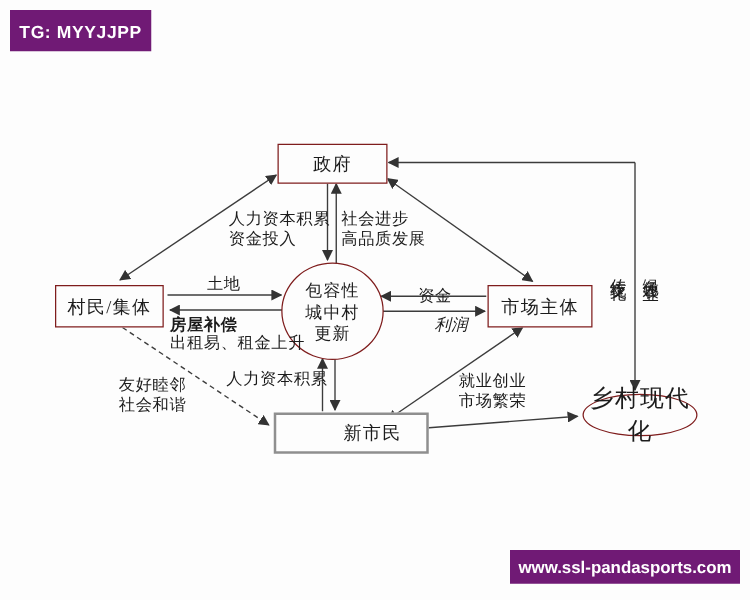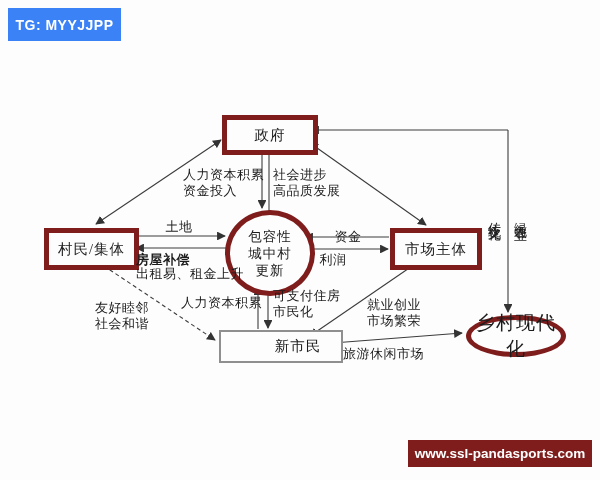--- a/index.html
+++ b/index.html
@@ -17,21 +17,21 @@
   }
   .banner{
     position:absolute;left:408px;top:440px;width:184px;height:27px;
     display:flex;align-items:center;justify-content:center;
     font-family:"Liberation Sans","DejaVu Sans",sans-serif;
     font-weight:bold;font-size:13.5px;color:#fff;
   }
   svg.lines{position:absolute;left:0;top:0;width:600px;height:480px;}
   .node{
     position:absolute;display:flex;align-items:center;justify-content:center;
-    border:5px solid #7f1d1d;background:#fdfdfd;
+    border:1px solid #7f1d1d;background:#fdfdfd;
     font-size:14.5px;letter-spacing:1px;text-align:center;z-index:2;
   }
   .node.thick{border:2px solid #8f8f8f;}
   .ellipse{border-radius:50%;}
   .lbl{
     position:absolute;font-size:13px;line-height:16px;
     white-space:pre-line;z-index:3;letter-spacing:.5px;
   }
   .lbl.center{text-align:center;}
   .lbl.vert{
@@ -93,32 +93,29 @@
 
   <div class="lbl" style="left:136px;top:252px;font-weight:bold;">房屋补偿</div>
 
   <div class="lbl" style="left:136px;top:266px;">出租易、租金上升</div>
 
   <div class="lbl" style="left:95px;top:300px;">友好睦邻
 社会和谐</div>
 
   <div class="lbl" style="left:181px;top:295px;">人力资本积累</div>
 
-  <div class="lbl" style="left:273px;top:288px;">可支付住房
-市民化</div>
 
   <div class="lbl center" style="left:327px;top:199px;width:42px;margin-top:30px;">资金</div>
 
-  <div class="lbl center" style="left:312px;top:252px;width:42px;">利润</div>
+  <div class="lbl center" style="left:340px;top:252px;width:42px;font-style:italic;">利润</div>
 
   <div class="lbl" style="left:367px;top:297px;">就业创业
 市场繁荣</div>
 
-  <div class="lbl" style="left:343px;top:346px;">旅游休闲市场</div>
 
   <div class="lbl vert" style="left:487px;top:212px;">传统文化</div>
 
   <div class="lbl vert" style="left:513px;top:212px;">绿色农业</div>
 
-  <div class="badge" style="background: #3b82f6;">TG: MYYJJPP</div>
-  <div class="banner" style="background: #7f1d1d;">www.ssl-pandasports.com</div>
+  <div class="badge" style="background: #701a75;">TG: MYYJJPP</div>
+  <div class="banner" style="background: #701a75;">www.ssl-pandasports.com</div>
 
 </div>
 
 </body></html>

